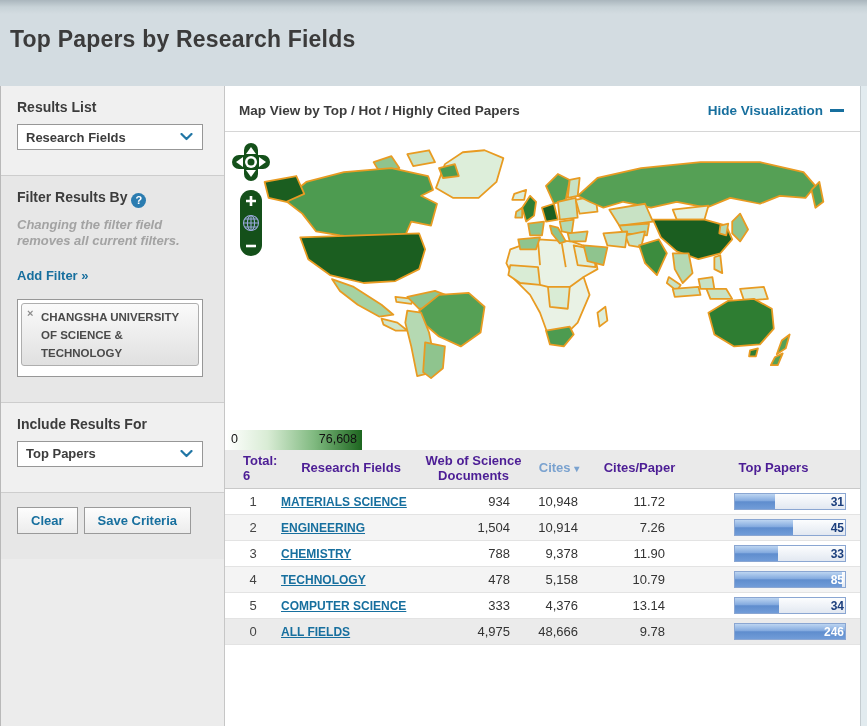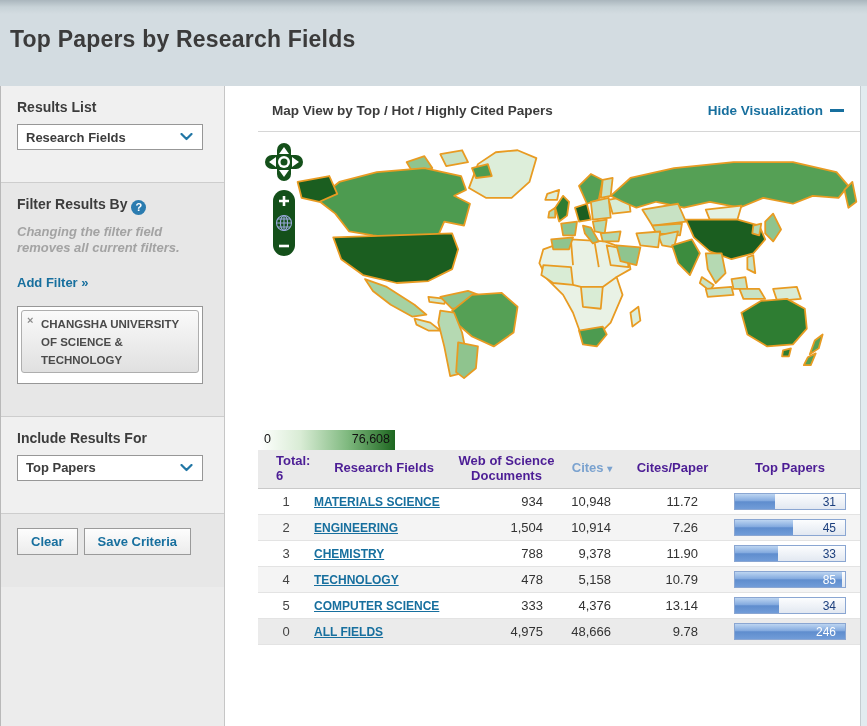--- a/index.html
+++ b/index.html
@@ -9,21 +9,21 @@
   
   .banner { height:86px; background:linear-gradient(180deg,#aab6bd 0,#c7d2d7 7px,#d3dce1 14px,#d3dce1 100%);
     padding:26px 0 0 10px; }
   .banner h1 { font-size:23px; font-weight:bold; color:#3b3b3b; letter-spacing:.2px; }
 
   .content { display:flex; height:640px; }
 
   
   .sidebar { width:225px; background:#ececec; border-left:1px solid #b9b9b9;
     border-right:1px solid #c6c6c6; display:flex; flex-direction:column; }
-  .side-sec { padding:13px 14px 32px 16px; border-bottom:1px solid #cdcdcd; }
+  .side-sec { padding:13px 14px 25px 16px; border-bottom:1px solid #cdcdcd; }
   .sec-a { background:#f0f0f0; }
   .sec-b { background:#e7e7e7; }
   .side-label { font-size:14px; font-weight:bold; color:#3c3c3c; margin-bottom:9px; }
   .dropdown { width:186px; height:26px; background:#fff; border:1px solid #979797;
     display:flex; align-items:center; justify-content:space-between; padding:0 9px 0 8px; cursor:pointer; }
   .dropdown .dd-text { font-size:13px; font-weight:bold; color:#3c3c3c; }
   .help { display:inline-block; width:15px; height:15px; border-radius:50%; background:#2b7cb0;
     color:#fff; font-size:11px; font-weight:bold; text-align:center; line-height:15px; margin-left:4px; vertical-align:-2px;}
   .note { font-size:13px; font-style:italic; font-weight:bold; color:#a3a3a3; line-height:1.25; margin-bottom:16px; }
   .addfilter { font-size:13px; font-weight:bold; color:#176f9e; cursor:pointer; display:inline-block; margin-bottom:16px;}
@@ -32,21 +32,21 @@
     border-radius:3px; padding:3px 4px 4px 19px; cursor:pointer; }
   .chip .x { position:absolute; left:5px; top:3px; color:#8b8b8b; font-size:11px; font-weight:bold; }
   .chip .chip-text { font-size:11.5px; font-weight:bold; color:#4a4a4a; line-height:1.18; }
   .btnrow { display:flex; gap:6px; padding-top:14px; }
   .btn { background:linear-gradient(180deg,#fdfdfd,#ececec); border:1px solid #9a9a9a;
     font-size:13px; font-weight:bold; color:#176f9e; padding:5px 13px; cursor:pointer;
     font-family:"Liberation Sans", sans-serif; }
   .side-fill { flex:1; background:#ececec; }
 
   
-  .main { flex:1; min-width:0; display:flex; flex-direction:column; background:#fff;margin-left:33px; }
+  .main { flex:1; min-width:0; display:flex; flex-direction:column; background:#fff; }
   .gutter { width:7px; background:#e2ebef; border-left:1px solid #c4ccd0; }
 
   .viz-head { display:flex; justify-content:space-between; align-items:center;
     padding:17px 16px 13px 14px; border-bottom:1px solid #d6d6d6; }
   .sec-title { font-size:13.5px; font-weight:bold; color:#3c3c3c; }
   .blue-link { font-size:13.5px; font-weight:bold; color:#176f9e; cursor:pointer; display:flex; align-items:center; }
   .dash { display:inline-block; width:14px; height:3px; background:#176f9e; margin-left:7px; }
 
   .map-wrap { position:relative; height:312px; margin-top:6px; }
   .map-svg { position:absolute; left:0; top:0; }
@@ -71,22 +71,22 @@
   td.c-field { padding-right:8px; }
   .field-link { font-size:12px; font-weight:bold; color:#176f9e; text-decoration:underline;
     line-height:1.12; cursor:pointer; display:inline-block; }
   td.c-docs { text-align:right; padding-right:16px; }
   td.c-cites { text-align:right; padding-right:14px; }
   td.c-cpp  { text-align:right; padding-right:22px; }
   .bar { position:relative; width:112px; height:17px; margin-left:auto; margin-right:14px;
     border:1px solid #8aa6d2; background:linear-gradient(180deg,#fcfdfe,#e2e8f1); }
   .bar-fill { position:absolute; left:0; top:0; bottom:0;
     background:linear-gradient(180deg,#bdd5f1 0%,#83aadf 45%,#5f8dce 52%,#719cd8 100%); }
-  .bar-label { position:absolute; right:9px; top:0; line-height:16px; font-size:12px;
-    font-weight:normal; color:#1c3f7d; }
+  .bar-label { position:absolute; right:1px; top:0; line-height:16px; font-size:12px;
+    font-weight:bold; color:#1c3f7d; }
   .bar-label.light { color:#fff; }
   .tail { flex:1; background:#fff; }
 </style>
 </head>
 <body>
 
 <div class="banner">
   <h1>Top Papers by Research Fields</h1>
 </div>
 

